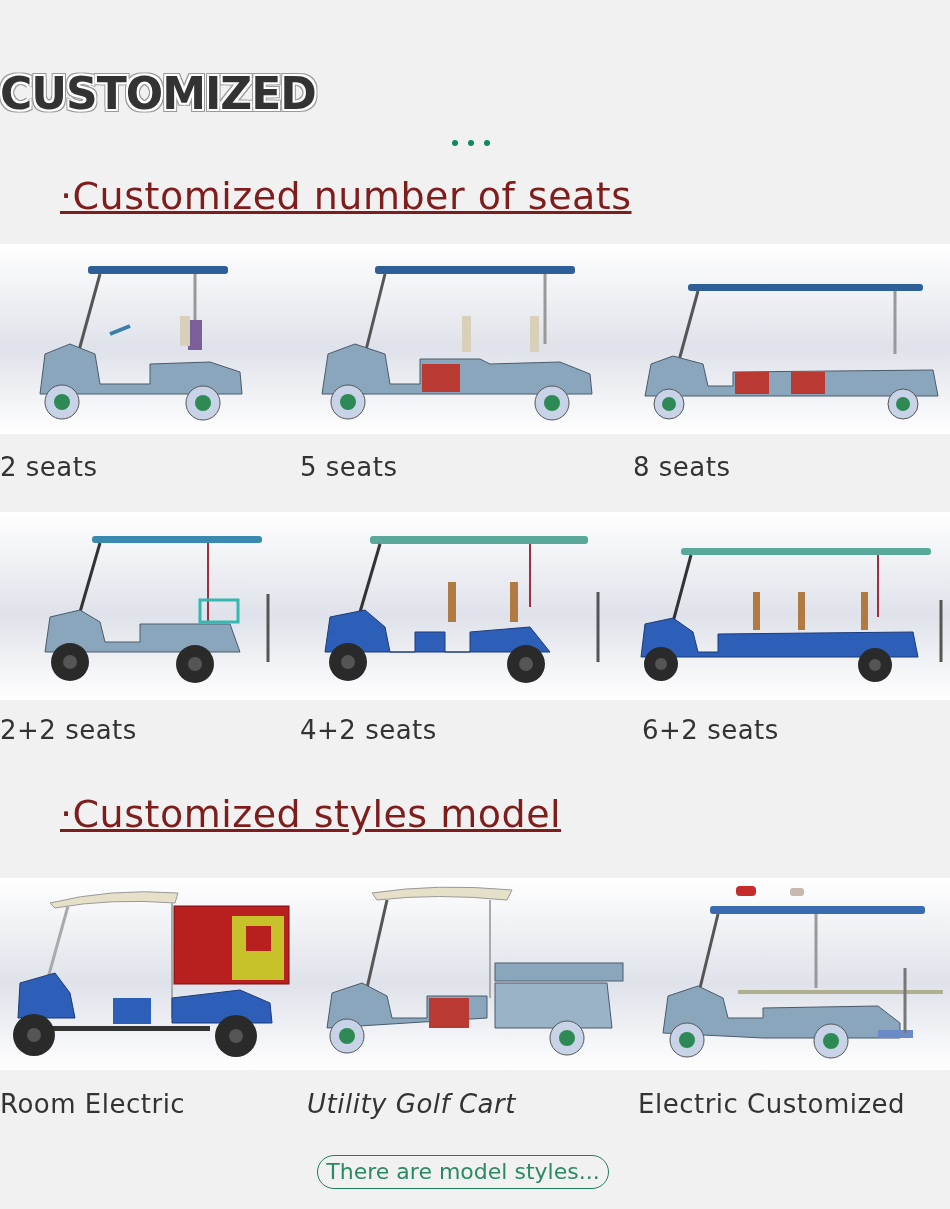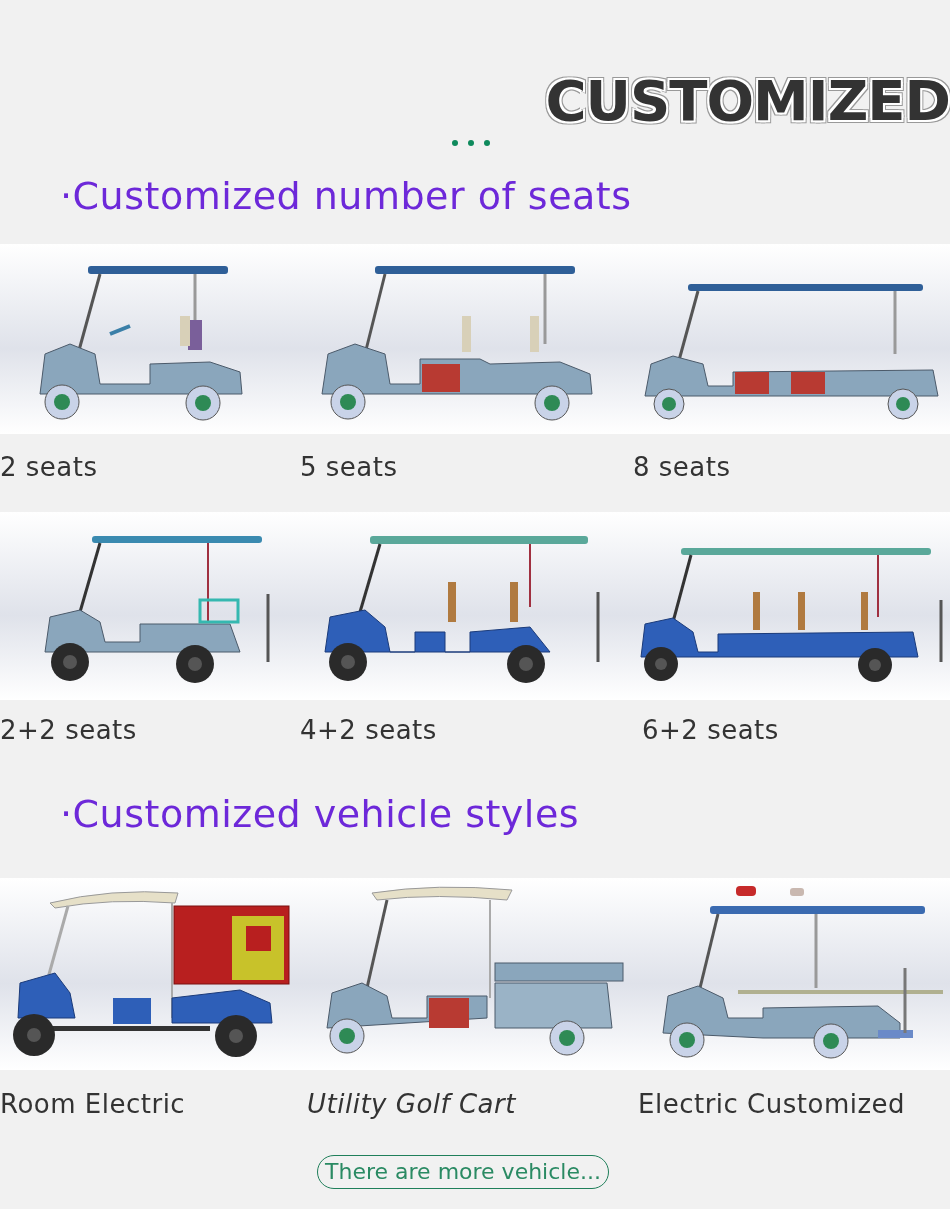--- a/index.html
+++ b/index.html
@@ -1,21 +1,21 @@
 <!DOCTYPE html>
 <html><head>
 <meta charset="utf-8">
 <style>
   html,body{margin:0;padding:0;}
   body{width:950px;height:1209px;background:#f1f1f1;position:relative;overflow:hidden;font-family:"DejaVu Sans","Liberation Sans",sans-serif;color:#333;}
-  .title{position:absolute;top:68px;left:0;width:950px;text-align:right;font-family:"DejaVu Sans",sans-serif;font-weight:bold;font-size:56px;letter-spacing:-1px;color:#333;
+  .title{position:absolute;top:68px;left:0;width:950px;text-align:left;font-family:"DejaVu Sans",sans-serif;font-weight:bold;font-size:44px;letter-spacing:-1px;color:#333;
     text-shadow:-2px -2px 0 #fff, 2px -2px 0 #fff, -2px 2px 0 #fff, 2px 2px 0 #fff, -3px -3px 0 #999, 3px -3px 0 #999, -3px 3px 0 #999, 3px 3px 0 #999;}
   .dots{position:absolute;top:140px;left:452px;display:flex;gap:10px;}
   .dots span{width:6px;height:6px;border-radius:50%;background:#0e8a5c;display:block;}
-  .section{position:absolute;left:60px;font-size:38px;color:#6d28d9;font-family:"DejaVu Sans",sans-serif;letter-spacing:0.5px;}
+  .section{position:absolute;left:60px;font-size:38px;color:#7f1d1d;font-family:"DejaVu Sans",sans-serif;letter-spacing:0.5px;text-decoration:underline;}
   .cell{position:absolute;background:linear-gradient(180deg,#ffffff 0%,#dfe2ea 55%,#ffffff 100%);overflow:hidden;}
   .cell svg{width:100%;height:100%;display:block;}
   .cap{position:absolute;text-align:left;font-size:26px;color:#333;letter-spacing:0.5px;}
   .more{position:absolute;left:317px;top:1155px;width:290px;height:32px;border:1.5px solid #1f7f5a;border-radius:17px;color:#2a8a63;font-size:22px;text-align:center;line-height:32px;box-sizing:content-box;}
 </style>
 </head>
 <body>
 
 <div class="title">CUSTOMIZED</div>
 <div class="dots">
@@ -118,21 +118,21 @@
       <circle cx="28" cy="152" r="6" fill="#555"></circle>
     <circle cx="242" cy="153" r="17" fill="#2a2a2a"></circle>
       <circle cx="242" cy="153" r="6" fill="#555"></circle>
   </svg>
 </div>
 
 <div class="cap" style="left:0;top:715px;width:300px;">2+2 seats</div>
 <div class="cap" style="left:300px;top:715px;width:333px;">4+2 seats</div>
 <div class="cap" style="left:642px;top:715px;width:317px;">6+2 seats</div>
 
-<div class="section" style="top:792px;">·Customized vehicle styles</div>
+<div class="section" style="top:792px;">·Customized styles model</div>
 
 <div class="cell" style="left:0;top:878px;width:307px;height:192px;">
   <svg viewBox="0 0 307 192">
     <path d="M50 25 Q110 10 178 15 L175 25 Q110 20 55 30 Z" fill="#e6e0c8" stroke="#999"></path>
     <line x1="68" y1="28" x2="48" y2="100" stroke="#aaa" stroke-width="3"></line>
     <line x1="172" y1="25" x2="172" y2="140" stroke="#aaa" stroke-width="2"></line>
     <rect x="174" y="28" width="115" height="78" fill="#b81f1f" stroke="#7a1010"></rect>
     <rect x="232" y="38" width="52" height="64" fill="#c8c22a"></rect>
     <rect x="246" y="48" width="25" height="25" fill="#b81f1f"></rect>
     <path d="M18 140 L20 105 L55 95 L70 115 L75 140 Z" fill="#2e5fb8" stroke="#1b3b7a"></path>
@@ -175,13 +175,13 @@
       <circle cx="49" cy="162" r="8" fill="#2e8a55"></circle>
     <circle cx="193" cy="163" r="17" fill="#c9d3e8" stroke="#555"></circle>
       <circle cx="193" cy="163" r="8" fill="#2e8a55"></circle>
   </svg>
 </div>
 
 <div class="cap" style="left:0;top:1089px;width:300px;">Room Electric</div>
 <div class="cap" style="left:307px;top:1089px;width:321px;font-style:italic;">Utility Golf Cart</div>
 <div class="cap" style="left:638px;top:1089px;width:306px;">Electric Customized</div>
 
-<div class="more">There are more vehicle...</div>
+<div class="more">There are model styles...</div>
 
 </body></html>

